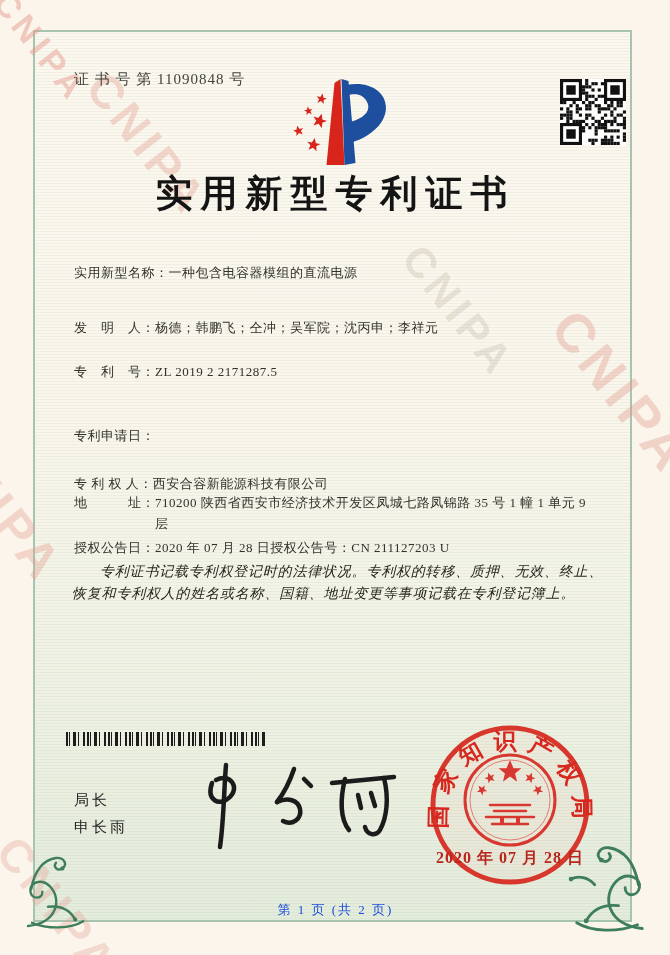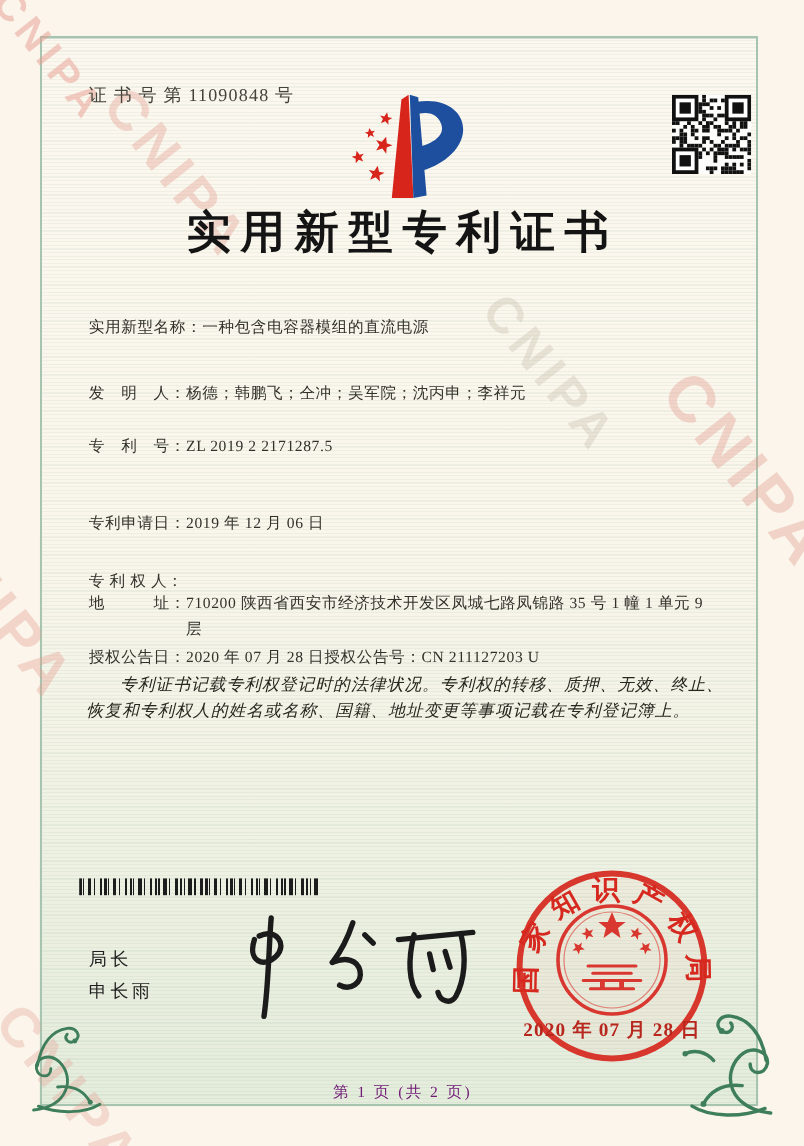--- a/index.html
+++ b/index.html
@@ -55,21 +55,21 @@
       #1d1d1d 3px 4px,transparent 4px 7px,
       #1d1d1d 7px 10px,transparent 10px 12px,
       #1d1d1d 12px 13px,transparent 13px 17px,
       #1d1d1d 17px 19px,transparent 19px 21px);}
   .signer{position:absolute;left:38px;top:753px;
     font-family:"Liberation Sans","DejaVu Sans",sans-serif;
     font-size:15px;color:#1f1f1f;line-height:27px;letter-spacing:3px;}
   .sig{position:absolute;left:146px;top:720px;}
   .seal{position:absolute;left:374px;top:672px;}
   .footer{position:absolute;left:0;top:868px;width:100%;text-align:center;
-    font-size:13px;color:#701a75;letter-spacing:2px;}
+    font-size:13px;color:#1d4ed8;letter-spacing:2px;}
   .orn-br{position:absolute;right:-12px;bottom:-16px;}
   .orn-bl{position:absolute;left:-12px;bottom:-14px;transform:scaleX(-1);}
 </style>
 </head>
 <body>
 
 <div class="wm wm1">CNIPA</div>
 <div class="wm wm2">CNIPA</div>
 <div class="wm wm3">CNIPA</div>
 <div class="wm wm4">CNIPA</div>
@@ -257,24 +257,24 @@
   <div class="frow" style="top:284px">
     <span class="lbl">发　明　人：</span>
     <span class="val">杨德；韩鹏飞；仝冲；吴军院；沈丙申；李祥元</span>
   </div>
   <div class="frow" style="top:328px">
     <span class="lbl">专　利　号：</span>
     <span class="val">ZL 2019 2 2171287.5</span>
   </div>
   <div class="frow" style="top:392px">
     <span class="lbl">专利申请日：</span>
-    <span class="val">2019 年 12 月 06 日</span>
   </div>
   <div class="frow" style="top:440px">
     <span class="lbl">专 利 权 人：</span>
+    <span class="val">西安合容新能源科技有限公司</span>
   </div>
   <div class="frow" style="top:459px">
     <span class="lbl">地　　　址：</span>
     <span class="val">710200 陕西省西安市经济技术开发区凤城七路凤锦路 35 号 1 幢 1 单元 9 层</span>
   </div>
   <div class="frow" style="top:504px">
     <span class="lbl">授权公告日：</span>
     <span>2020 年 07 月 28 日</span>
     <span class="grant2">
       <span class="lbl">授权公告号：</span>

